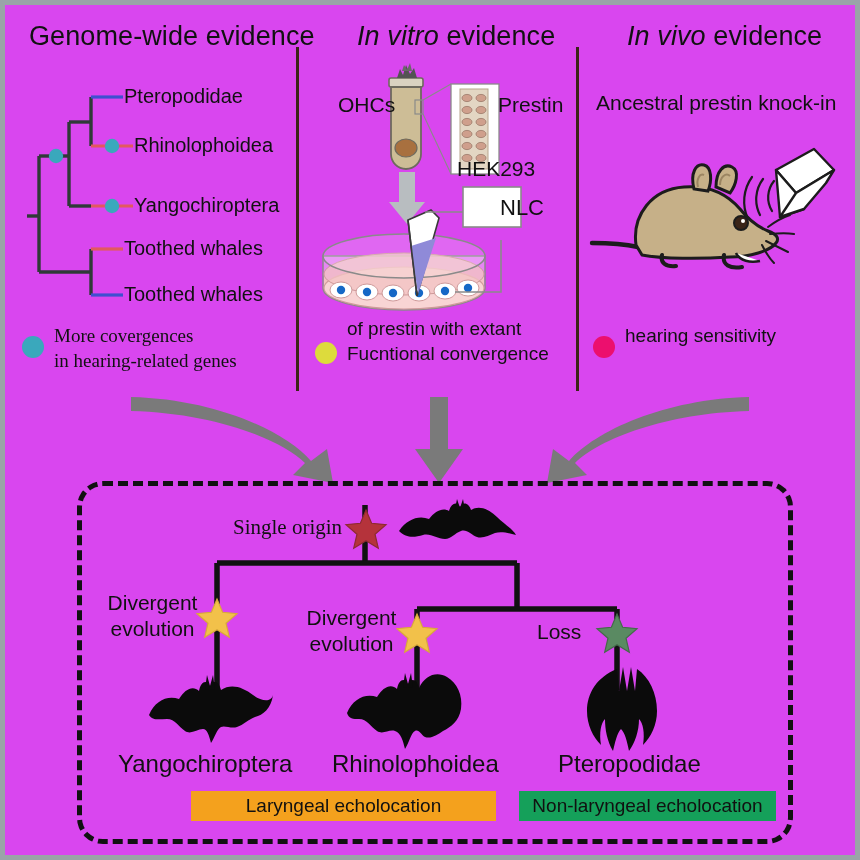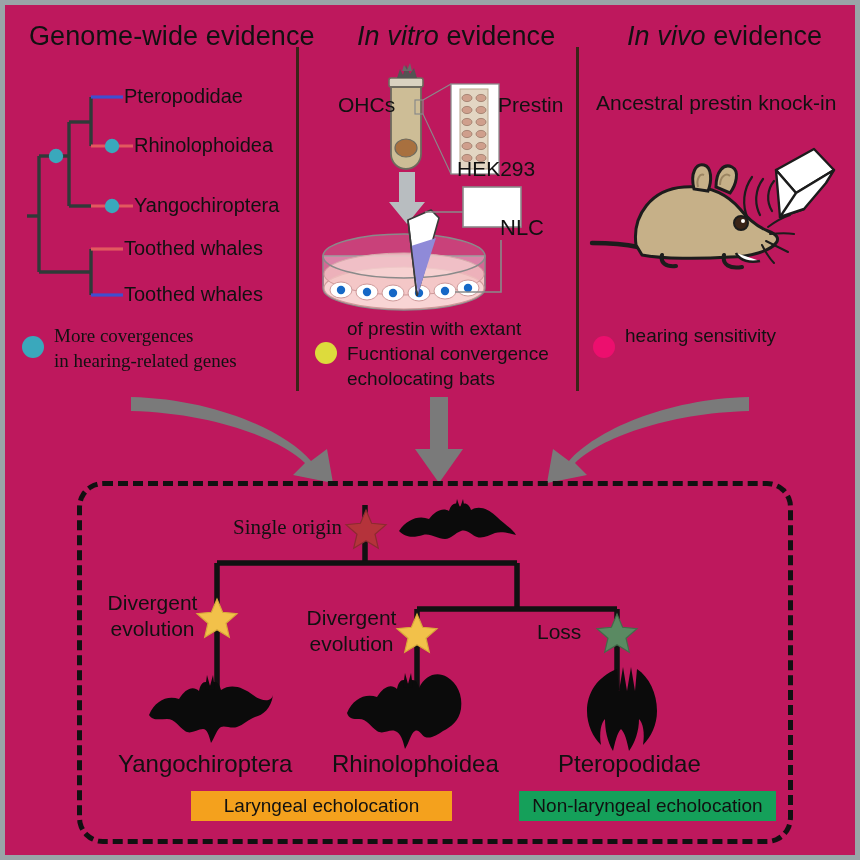--- a/index.html
+++ b/index.html
@@ -3,21 +3,21 @@
 <meta charset="utf-8">
 <title>Echolocation evidence figure</title>
 <style>
   html,body{margin:0;padding:0;background:#ffffff;}
   body{font-family:"Liberation Sans","DejaVu Sans",sans-serif;}
 
   #figure{
     position:relative;
     width:860px;height:860px;
     box-sizing:border-box;
-    background:#be185d;
+    background:#d946ef;
     border:5px solid #9aa3a8;
     overflow:hidden;
   }
 
   
   .panel-title{
     position:absolute;
     font-size:27px;
     color:#111;
     white-space:nowrap;
@@ -195,21 +195,21 @@
         <path d="M120,152 L160,152 L160,152" fill="none" stroke="#8a8a8a" stroke-width="1.6"></path>
         <path d="M196,180 L196,232 L150,232" fill="none" stroke="#8a8a8a" stroke-width="1.6"></path>
       </g>
       <rect x="158" y="127" width="58" height="40" fill="#ffffff" stroke="#8a8a8a" stroke-width="1.6"></rect>
     </svg>
   </div>
 
   <div class="lbl" style="left:333px;top:88px;font-size:21px;">OHCs</div>
   <div class="lbl" style="left:493px;top:88px;font-size:21px;">Prestin</div>
   <div class="lbl" style="left:452px;top:152px;font-size:21px;">HEK293</div>
-  <div class="lbl" style="left:495px;top:190px;font-size:22px;margin-top:20px;">NLC</div>
+  <div class="lbl" style="left:495px;top:190px;font-size:22px;">NLC</div>
 
   <div class="lbl" style="left:591px;top:86px;font-size:21px;">Ancestral prestin knock-in</div>
 
   <div class="svgwrap" style="left:585px;top:130px;">
     <svg width="265" height="175" viewBox="0 0 265 175">
 
       <g fill="#ffffff" stroke="#1c1c1c" stroke-width="2.4" stroke-linejoin="round">
         <path d="M186,35 L224,14 L244,35 L206,58 Z"></path>
         <path d="M186,35 L206,58 L214,74 L190,82 Z"></path>
         <path d="M190,82 L214,74 L236,48 L244,35 L206,58 Z"></path>
@@ -254,21 +254,20 @@
   <div class="dot" style="left:17px;top:331px;width:22px;height:22px;background:#3aa8bc;"></div>
   <div class="lbl multi" style="left:49px;top:318px;font-size:19px;line-height:25px;width:235px;font-family:Liberation Serif, serif;">
     <div>More covergences</div>
     <div>in hearing-related genes</div>
   </div>
 
   <div class="dot" style="left:310px;top:337px;width:22px;height:22px;background:#dddb3c;"></div>
   <div class="lbl multi" style="left:342px;top:311px;font-size:19px;line-height:25px;width:225px;">
     <div>of prestin with extant</div>
     <div>Fucntional convergence</div>
-    <div>echolocating bats</div>
   </div>
 
   <div class="dot" style="left:588px;top:331px;width:22px;height:22px;background:#ec0f6e;"></div>
   <div class="lbl multi" style="left:620px;top:318px;font-size:19px;line-height:25px;width:230px;">
     <div>hearing sensitivity</div>
   </div>
 
   <div class="svgwrap" style="left:90px;top:382px;">
     <svg width="690" height="98" viewBox="0 0 690 98">
 
@@ -390,20 +389,20 @@
         C44,78 42,70 38,66 C34,70 32,80 30,88
         C24,78 22,66 22,56 C18,60 16,70 18,82
         C10,74 4,62 4,48 C4,30 14,14 34,6 Z"></path>
     </svg>
   </div>
 
   <div class="lbl" style="left:113px;top:745px;font-size:24px;">Yangochiroptera</div>
   <div class="lbl" style="left:327px;top:745px;font-size:24px;">Rhinolophoidea</div>
   <div class="lbl" style="left:553px;top:745px;font-size:24px;">Pteropodidae</div>
 
-  <div class="catbox" style="left:186px;top:786px;width:261px;height:30px;background:#f4a11d;">
+  <div class="catbox" style="left:186px;top:786px;width:305px;height:30px;background:#f4a11d;">
     <span>Laryngeal echolocation</span>
   </div>
   <div class="catbox" style="left:514px;top:786px;width:257px;height:30px;background:#15a05a;">
     <span>Non-laryngeal echolocation</span>
   </div>
 
 </div>
 
 </body></html>

